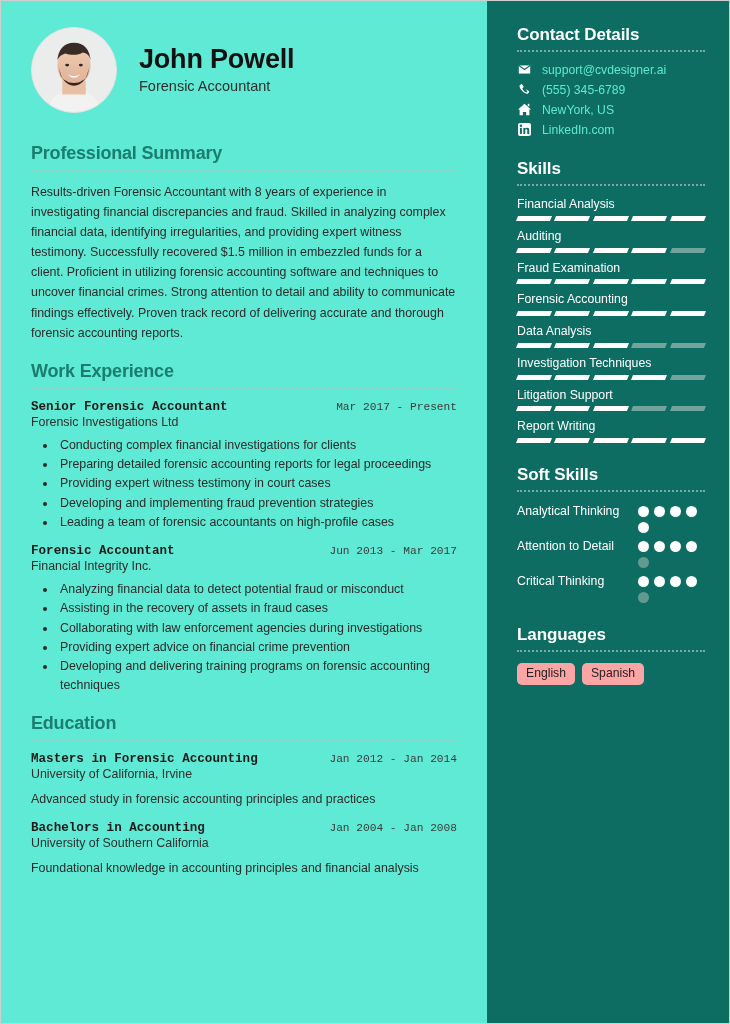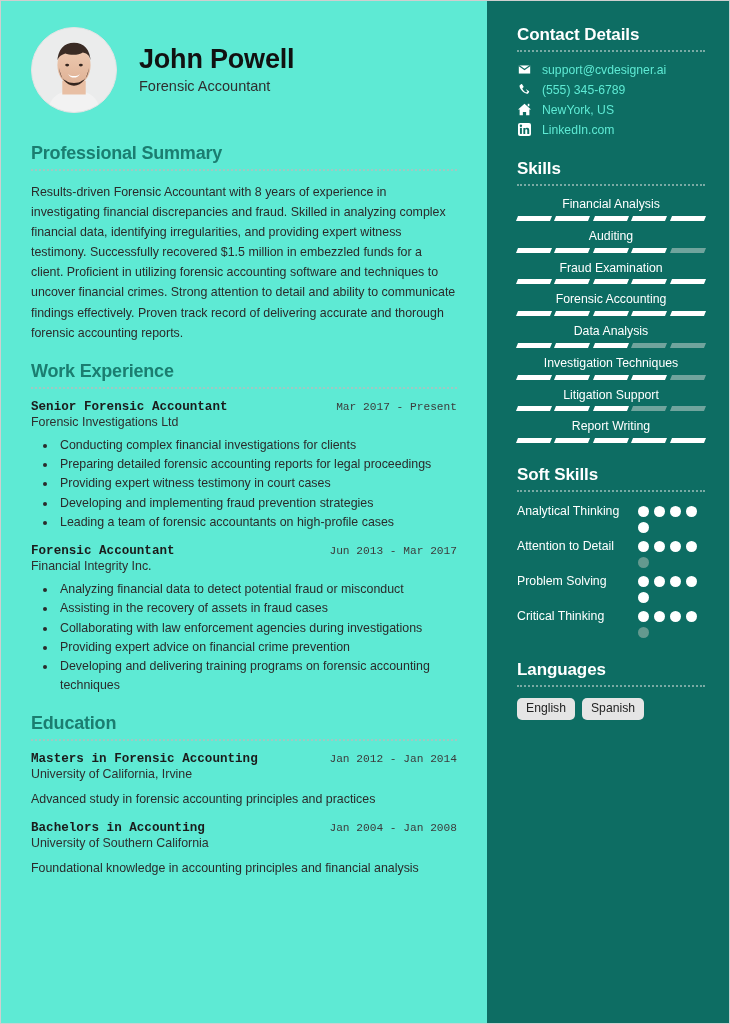--- a/index.html
+++ b/index.html
@@ -164,21 +164,21 @@
   .c-ico {
     width: 14px;
     flex: 0 0 14px;
     display: flex;
     align-items: center;
     justify-content: center;
   }
   .c-ico svg { display: block; fill: #ffffff; }
 
   
-  .skill { margin-bottom: 8px; text-align: center; }
+  .skill { margin-bottom: 8px; }
   .skill-name {
     font-size: 12.3px;
     color: #ffffff;
     margin-bottom: 4px;
     line-height: 1.2;
   }
   .bar {
     display: flex;
     gap: 4px;
     width: 188px;
@@ -221,21 +221,21 @@
   }
   .dot.off { background: #64998f; }
 
   
   .lang-wrap {
     display: flex;
     flex-wrap: wrap;
     gap: 7px;
   }
   .lang-pill {
-    background: #e5e5e5;
+    background: #fca5a5;
     color: #232323;
     font-size: 12.2px;
     padding: 4px 9px 5px 9px;
     border-radius: 5px;
     line-height: 1.1;
   }
 </style>
 </head>
 <body>
 
@@ -491,30 +491,20 @@
             <div class="soft-name">Attention to Detail</div>
             <div class="soft-dots">
               <span class="dot"></span>
               <span class="dot"></span>
               <span class="dot"></span>
               <span class="dot"></span>
               <span class="dot off"></span>
             </div>
           </div>
           <div class="soft-row">
-            <div class="soft-name">Problem Solving</div>
-            <div class="soft-dots">
-              <span class="dot"></span>
-              <span class="dot"></span>
-              <span class="dot"></span>
-              <span class="dot"></span>
-              <span class="dot"></span>
-            </div>
-          </div>
-          <div class="soft-row">
             <div class="soft-name">Critical Thinking</div>
             <div class="soft-dots">
               <span class="dot"></span>
               <span class="dot"></span>
               <span class="dot"></span>
               <span class="dot"></span>
               <span class="dot off"></span>
             </div>
           </div>
         </div>

